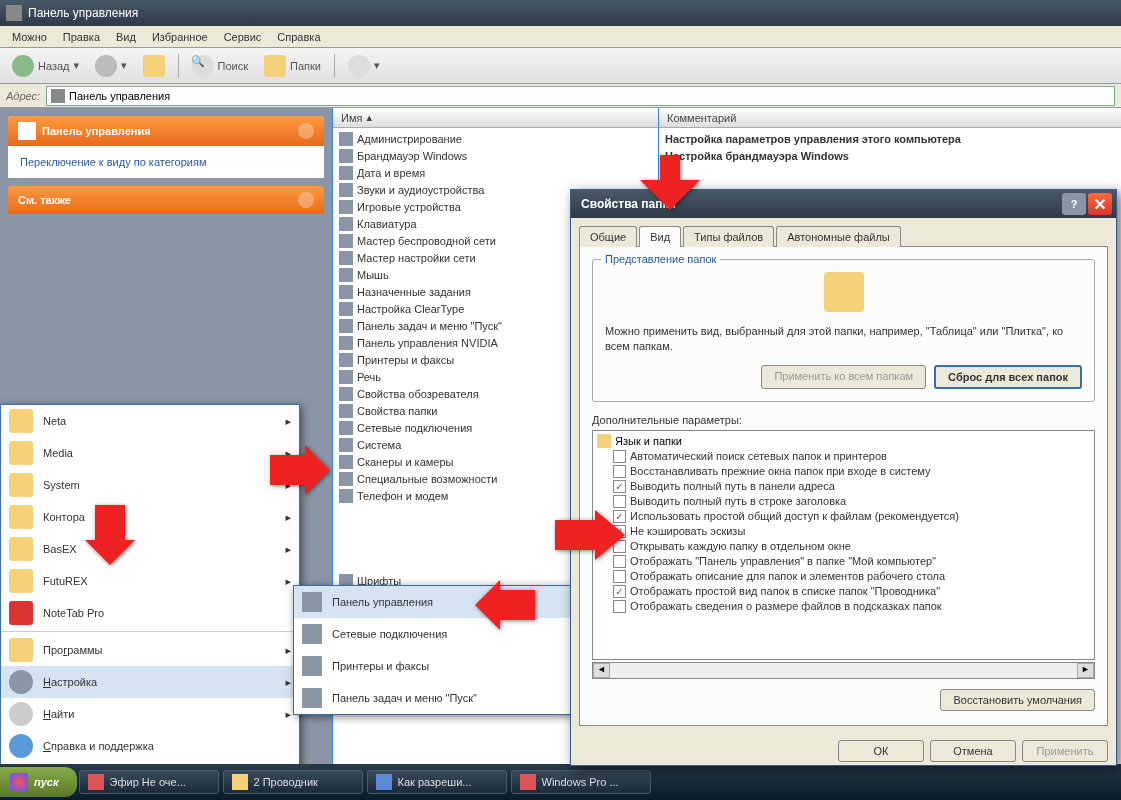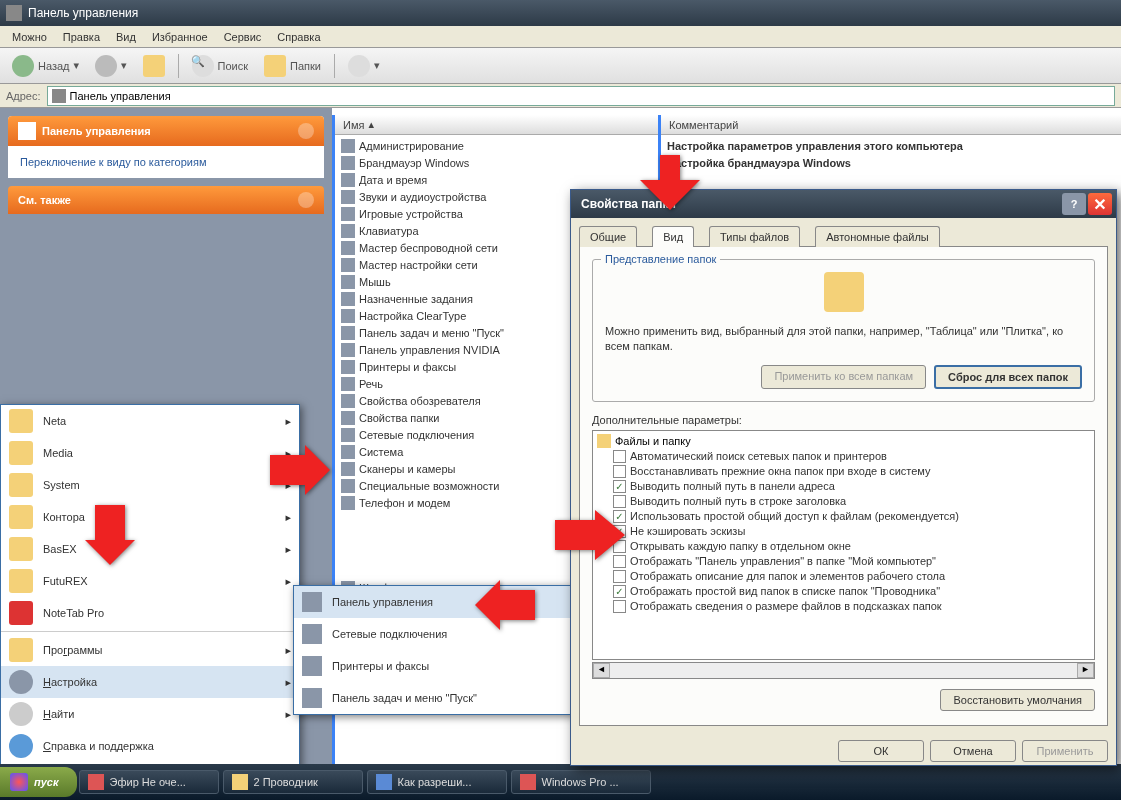--- a/index.html
+++ b/index.html
@@ -17,21 +17,21 @@
 
 .toolbar { height: 36px; background: linear-gradient(to bottom, #f5f5f5, #e0e0e0); border-bottom: 1px solid #999; display: flex; align-items: center; padding: 0 6px; gap: 4px; }
 .tb-btn { display: flex; align-items: center; padding: 2px 6px; gap: 4px; color: #555; }
 .tb-icon { width: 22px; height: 22px; background: #8ab98a; border-radius: 50%; display: inline-block; }
 .tb-icon.gray { background: #bbb; }
 .tb-icon.folder { background: #f4d178; border-radius: 3px; }
 .tb-sep { width: 1px; height: 24px; background: #aaa; margin: 0 3px; }
 
 
 .addressbar { height: 24px; background: #ece9d8; border-bottom: 1px solid #999; display: flex; align-items: center; padding: 0 6px; gap: 6px; }
-.addressbar-label { color: #666; }
+.addressbar-label { color: #666; font-style: italic; }
 .addressbar-field { flex: 1; background: #fff; border: 1px solid #7a9; height: 20px; display: flex; align-items: center; padding: 0 4px; gap: 4px; }
 .addr-icon { width: 14px; height: 14px; background: #888; }
 
 
 .main { display: flex; height: calc(800px - 26px - 22px - 36px - 24px - 30px); background: #fff; }
 
 
 .sidebar { width: 332px; background: #8a96a8; padding: 8px; position: relative; }
 .panel { background: #fff; border-radius: 4px 4px 0 0; margin-bottom: 8px; overflow: hidden; }
 .panel-header { background: linear-gradient(to bottom, #ff9a3c, #e66a1e); color: #fff; font-weight: bold; padding: 6px 10px; display: flex; justify-content: space-between; align-items: center; font-size: 12px; }
@@ -54,36 +54,36 @@
 .sm-arrow { margin-left: auto; color: #333; }
 
 
 .submenu { position: absolute; left: 293px; top: 585px; width: 280px; background: #fff; border: 1px solid #3a6ea5; box-shadow: 2px 2px 8px rgba(0,0,0,.5); z-index: 50; }
 .sub-item { display: flex; align-items: center; padding: 6px 8px; gap: 10px; color: #333; }
 .sub-item.hover { background: #d6e4f2; }
 .sub-ic { width: 20px; height: 20px; background: #8a96a8; flex-shrink: 0; }
 
 
 .content { flex: 1; display: flex; background: #fff; }
-.list-col { flex: 1; border-left: 3px solid #3b82f6; margin-top: 7px; }
+.list-col { flex: 1; border-left: 1px solid #3b82f6; }
 .list-header { height: 20px; background: linear-gradient(to bottom, #fff, #ddd); border-bottom: 1px solid #aaa; display: flex; align-items: center; padding: 0 8px; font-size: 11px; color: #444; gap: 4px; }
 .list-body { padding: 2px 0; }
 .list-item { display: flex; align-items: center; padding: 1px 6px; gap: 4px; color: #333; height: 17px; }
 .list-item .ico { width: 14px; height: 14px; background: #8a96a8; flex-shrink: 0; }
 .comment-item { padding: 1px 6px; color: #333; height: 17px; display: flex; align-items: center; font-weight: bold; }
 
 
 .dialog { position: absolute; right: 4px; top: 189px; width: 547px; height: 577px; background: #ece9d8; border: 1px solid #3a5a8a; box-shadow: 4px 4px 12px rgba(0,0,0,.6); z-index: 100; }
 .dlg-title { height: 28px; background: linear-gradient(to bottom, #4a5968, #2d3a47); color: #fff; display: flex; align-items: center; padding: 0 4px; }
 .dlg-title-text { flex: 1; padding-left: 6px; font-weight: bold; font-size: 12px; }
 .dlg-btn { width: 24px; height: 22px; margin-left: 2px; display: flex; align-items: center; justify-content: center; font-weight: bold; }
 .dlg-btn.help { background: #8a96a8; color: #fff; border-radius: 3px; }
 .dlg-btn.close { background: linear-gradient(to bottom, #ff6a3c, #d33); color: #fff; border-radius: 3px; font-size: 16px; }
 .dlg-body { padding: 8px; }
-.tabs { display: flex; gap: 15px; margin-bottom: -1px; }
+.tabs { display: flex; gap: 2px; margin-bottom: -1px; }
 .tab { padding: 4px 10px; background: #ece9d8; border: 1px solid #888; border-bottom: none; border-radius: 3px 3px 0 0; color: #333; }
 .tab.active { background: #fcfcfa; position: relative; z-index: 2; }
 .tab-content { background: #fcfcfa; border: 1px solid #888; padding: 12px; height: 480px; }
 .groupbox { border: 1px solid #aaa; border-radius: 3px; padding: 12px; margin-bottom: 12px; position: relative; }
 .groupbox-title { position: absolute; top: -7px; left: 8px; background: #fcfcfa; padding: 0 4px; color: #2a5a9c; }
 .gb-row { display: flex; align-items: center; gap: 12px; flex-direction: column; }
 .gb-icon { width: 40px; height: 40px; background: #f4d178; border-radius: 4px; flex-shrink: 0; }
 .gb-text { flex: 1; color: #333; line-height: 1.4; }
 .gb-btns { display: flex; gap: 8px; justify-content: flex-end; margin-top: 10px; }
 .btn { padding: 4px 12px; background: #ece9d8; border: 1px solid #888; border-radius: 3px; color: #333; min-width: 80px; text-align: center; }
@@ -424,21 +424,21 @@
         </div>
         <div class="gb-btns">
           <div class="btn disabled">Применить ко всем папкам</div>
           <div class="btn bold">Сброс для всех папок</div>
         </div>
       </div>
       <div class="params-label">Дополнительные параметры:</div>
       <div class="params-box" id="params-box">
           <div class="param-root">
             <div class="ico"></div>
-            <span>Файлы и папку</span>
+            <span>Язык и папки</span>
           </div>
           <div class="param-item">
             <div class="chk"></div>
             <span>Автоматический поиск сетевых папок и принтеров</span>
           </div>
           <div class="param-item">
             <div class="chk"></div>
             <span>Восстанавливать прежние окна папок при входе в систему</span>
           </div>
           <div class="param-item">

